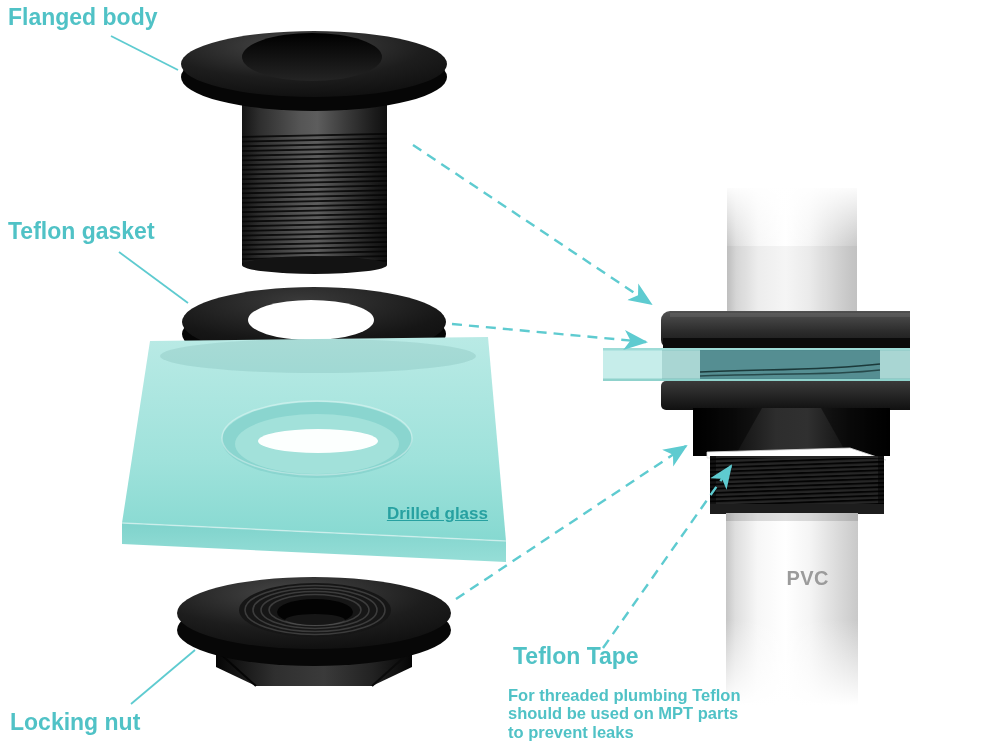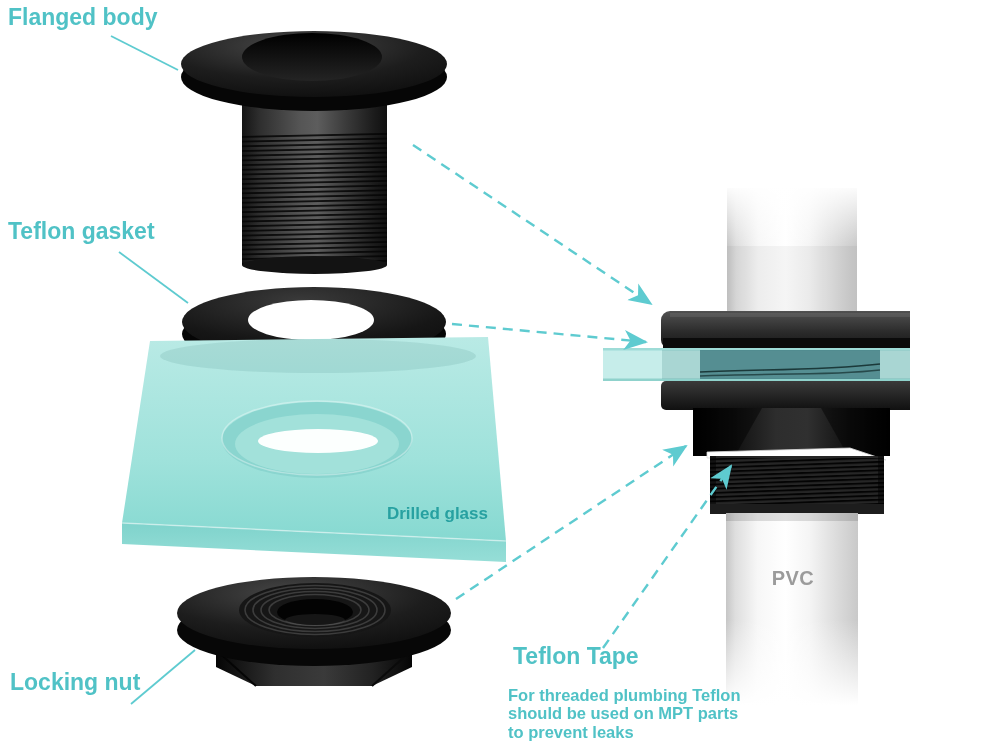--- a/index.html
+++ b/index.html
@@ -2,21 +2,21 @@
 <html><head>
 <meta charset="utf-8">
 <style>
   html,body{margin:0;padding:0;background:#fff;}
   .stage{position:relative;width:910px;height:747px;background:#fff;overflow:hidden;
          font-family:"Liberation Sans",sans-serif;}
   .stage svg{position:absolute;left:0;top:0;}
   .lbl{position:absolute;font-weight:bold;color:#50c2c6;line-height:1.05;}
   .lbl-big{font-size:23px;}
   .lbl-glass{font-size:17px;color:#27a1a1;width:125px;text-align:right;}
-  .lbl-pvc{font-size:20px;color:#9b9b9b;width:72px;text-align:center;letter-spacing:0.5px;}
+  .lbl-pvc{font-size:20px;color:#9b9b9b;width:72px;text-align:right;letter-spacing:0.5px;}
   .lbl-teflon-title{font-size:23px;}
   .lbl-teflon-note{font-size:16.5px;line-height:1.12;white-space:pre-line;}
 </style>
 </head>
 <body>
 
 <div class="stage">
 
 <svg width="981" height="747" viewBox="0 0 981 747">
   <defs>
@@ -194,23 +194,23 @@
     <path d="M452,324 L646,342" marker-end="url(#arrowHead)"></path>
     <path d="M456,599 L686,446" marker-end="url(#arrowHead)"></path>
     <path d="M603,648 L731,466" marker-end="url(#arrowHead)"></path>
   </g>
 </svg>
 
 <div class="lbl lbl-big" style="left:8px;top:5px;">Flanged body</div>
 
 <div class="lbl lbl-big" style="left:8px;top:219px;">Teflon gasket</div>
 
-<div class="lbl lbl-glass" style="left:363px;top:505px;">Drilled glass</div>
-
-<div class="lbl lbl-big" style="left:10px;top:670px;">Locking nut</div>
+<div class="lbl lbl-glass" style="left:363px;top:505px;text-decoration:underline;">Drilled glass</div>
+
+<div class="lbl lbl-big" style="left:10px;top:710px;">Locking nut</div>
 
 <div class="lbl lbl-pvc" style="left:757px;top:568px;">PVC</div>
 
 <div class="lbl lbl-teflon-title" style="left:513px;top:644px;">Teflon Tape</div>
 
 <div class="lbl lbl-teflon-note" style="left:508px;top:686px;">For threaded plumbing Teflon
 should be used on MPT parts
 to prevent leaks</div>
 
 </div>

